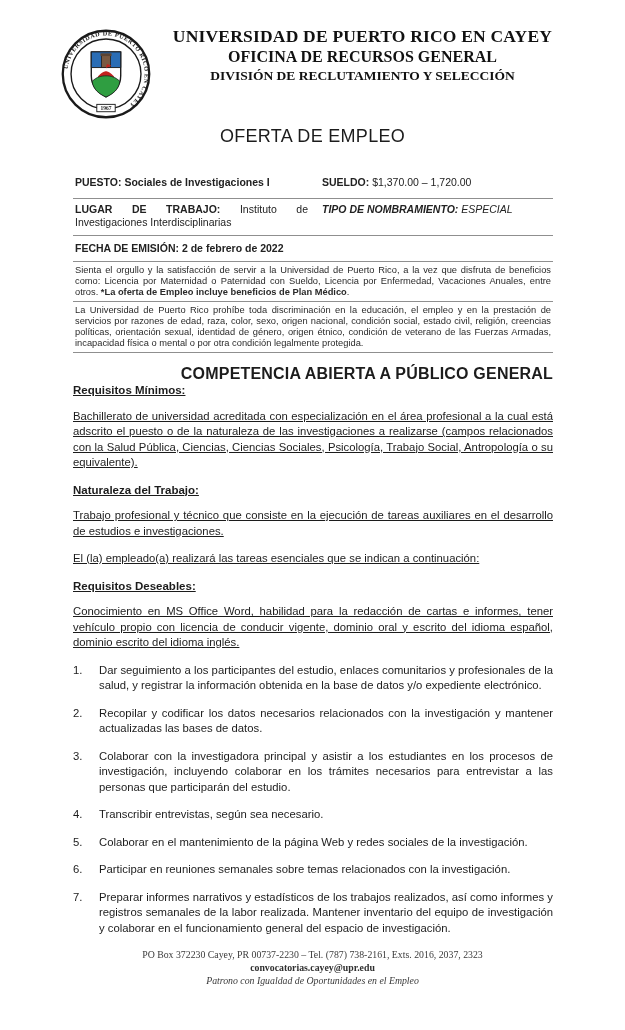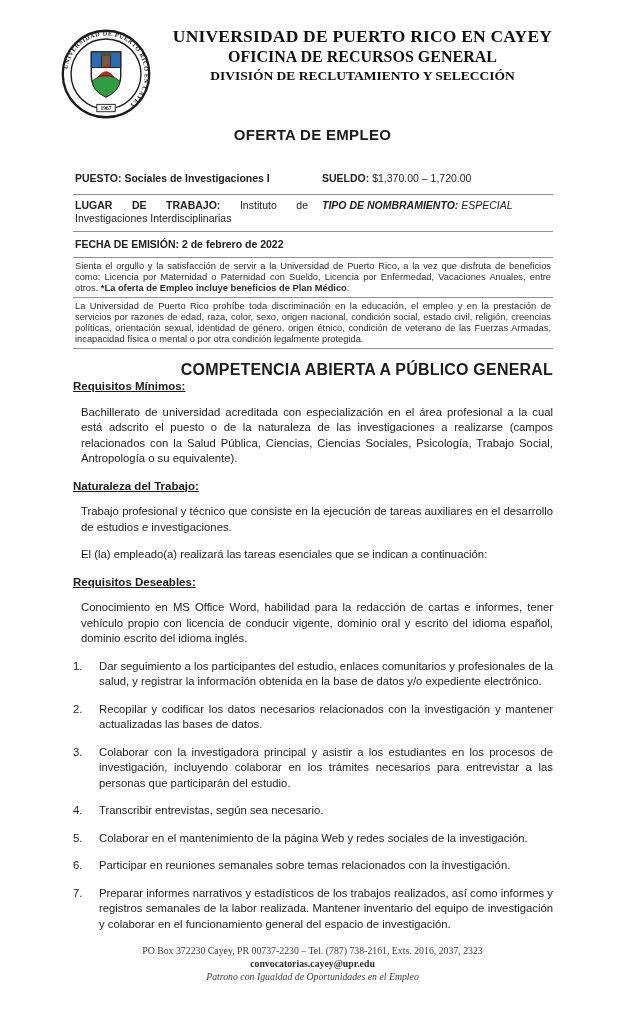--- a/index.html
+++ b/index.html
@@ -12,42 +12,42 @@
 
   
   .header{position:relative;margin-top:26px;height:92px;}
   .seal{position:absolute;left:58px;top:2px;width:96px;height:92px;}
   .header-text{margin-left:150px;margin-right:50px;text-align:center;
     font-family:"Liberation Serif","DejaVu Serif",serif;font-weight:bold;color:#111;}
   .h-line1{font-size:17.5px;letter-spacing:0.2px;line-height:21px;}
   .h-line2{font-size:16px;line-height:20px;}
   .h-line3{font-size:13.5px;line-height:17px;}
 
-  .doc-title{margin-top:8px;text-align:center;font-size:15px;font-weight:bold;letter-spacing:0.3px;}
+  .doc-title{margin-top:8px;text-align:center;font-size:18px;font-weight:normal;letter-spacing:0.3px;}
 
   
   .info-table{margin:24px 72px 0 73px;font-size:10.5px;color:#222;}
   .t-row{border-bottom:1px solid #8f8f8f;}
   .t-cols{display:grid;grid-template-columns:247px 1fr;}
   .tr1{padding:5px 2px 9px;}
   .tr2{padding:4px 2px 6px;}
   .tr3{padding:6px 2px 7px;}
   .tr4{padding:8px 2px 8px;}
   .lbl{font-weight:bold;}
   .cell-left{padding-right:14px;text-align:justify;line-height:13px;}
   .cell-right{line-height:13px;}
   .tr2 .cell-right{display:flex;align-items:flex-start;font-style:italic;}
   .notice{padding:3px 2px 3px;font-size:9.3px;line-height:11px;text-align:justify;color:#2a2a2a;}
   .notice .lbl{font-weight:bold;}
 
   
   .competencia{margin:12px 72px 0 73px;text-align:right;font-size:16px;font-weight:bold;letter-spacing:0.2px;}
   .section{margin:0 72px 0 73px;font-size:11.3px;line-height:15.5px;}
   .sec-heading{margin-bottom:10px;font-weight:bold;text-decoration:underline;font-size:11.5px;}
-  .para{text-align:justify;margin:0 0 12px 8px;}
+  .para{text-align:justify;margin:0 0 12px 0;text-decoration:underline;}
 
   
   .task-list{margin:0 72px 0 73px;font-size:11.3px;line-height:15.5px;}
   .task{display:flex;margin-bottom:12px;}
   .task .num{width:26px;flex:0 0 26px;}
   .task .txt{flex:1;text-align:justify;}
 
   
   .footer{margin-top:12px;text-align:center;
     font-family:"Liberation Serif","DejaVu Serif",serif;color:#3a3a3a;}

